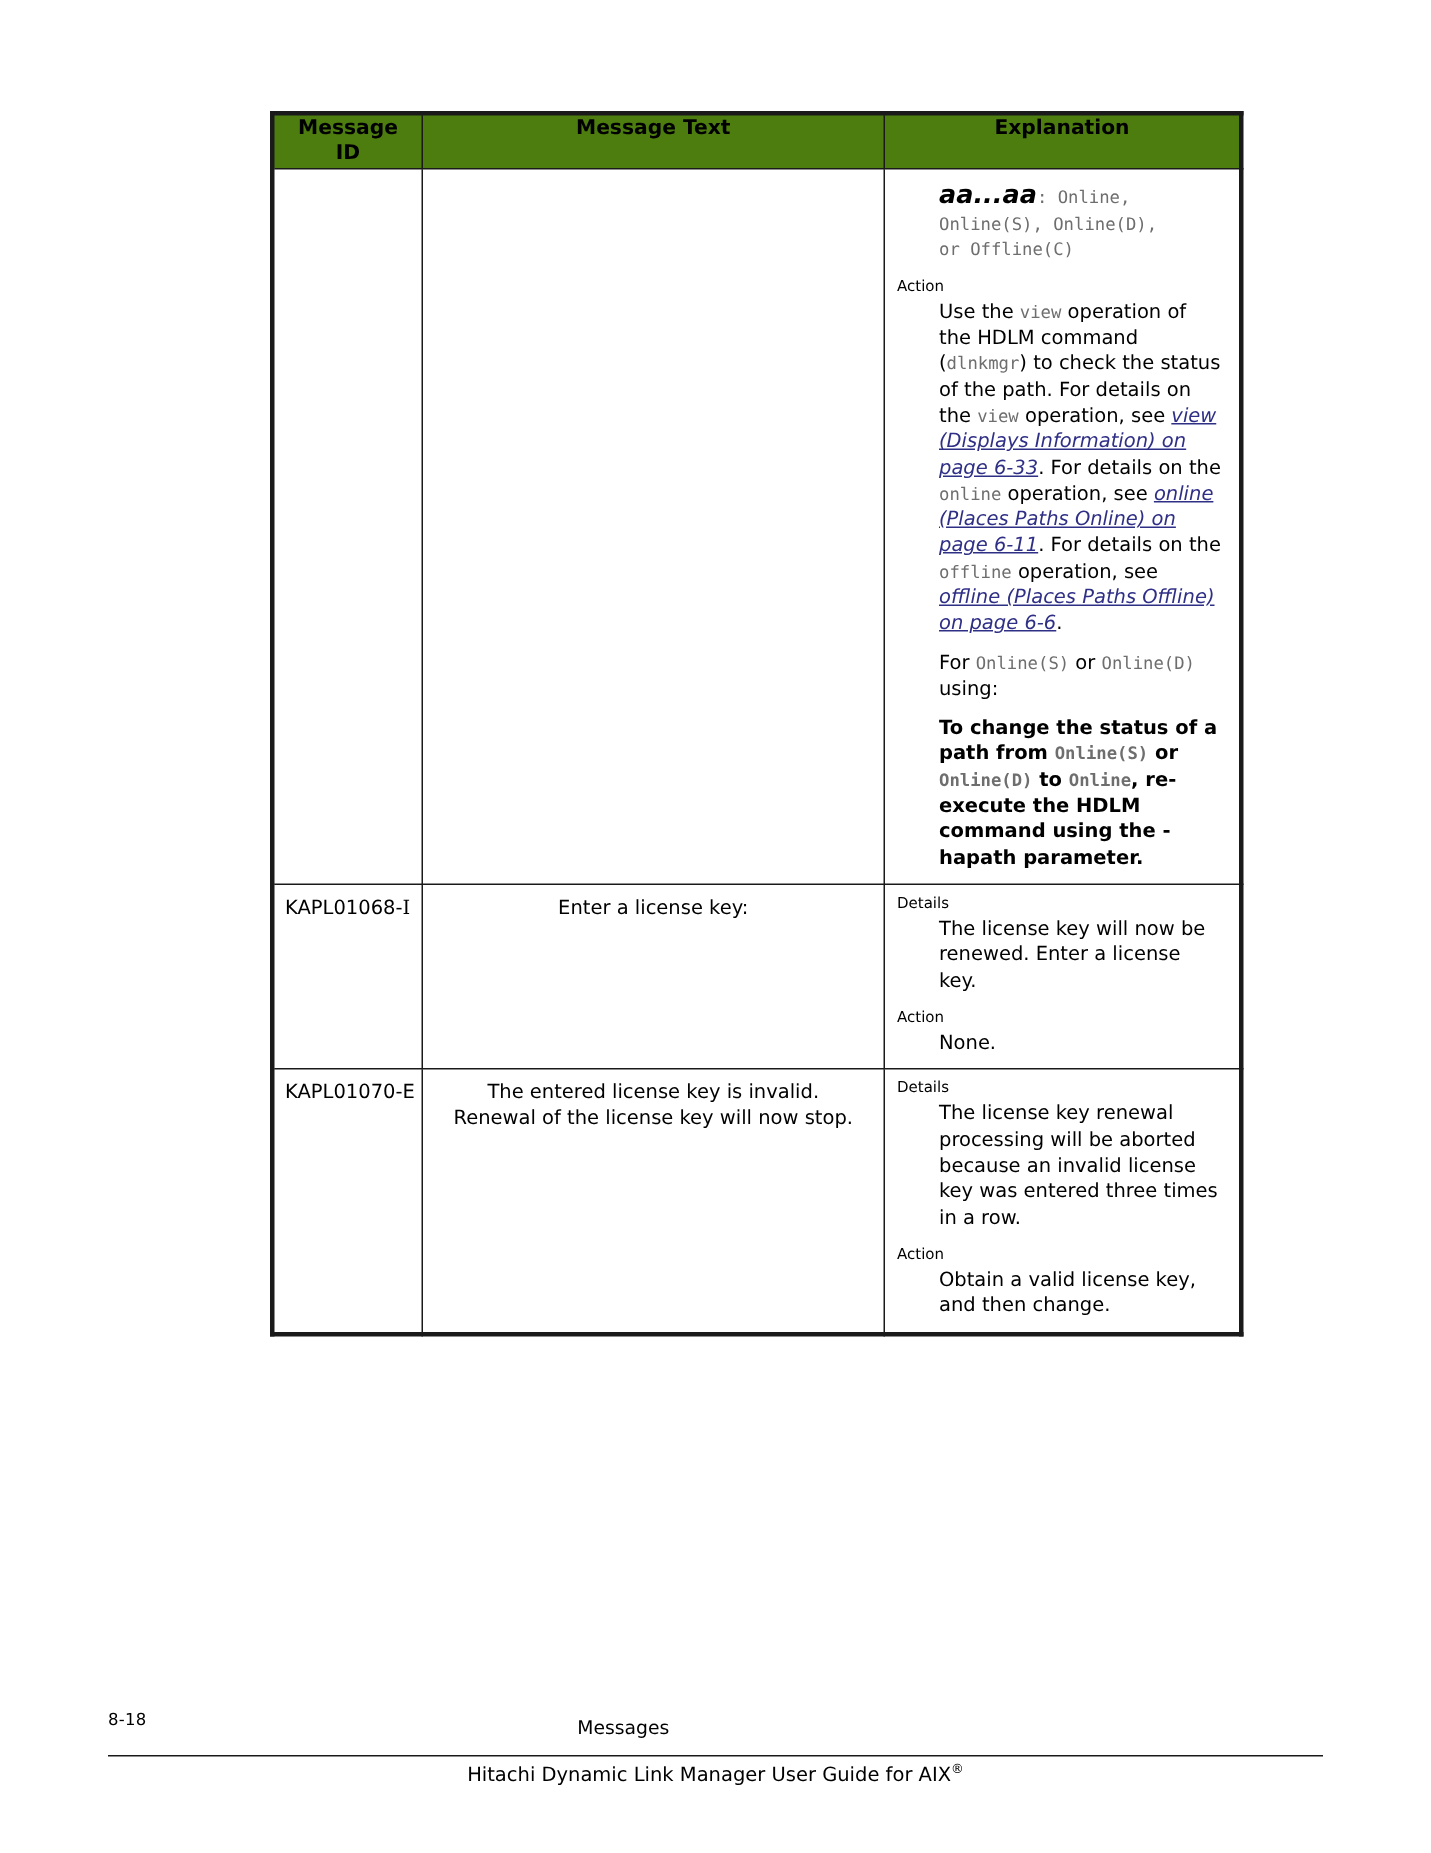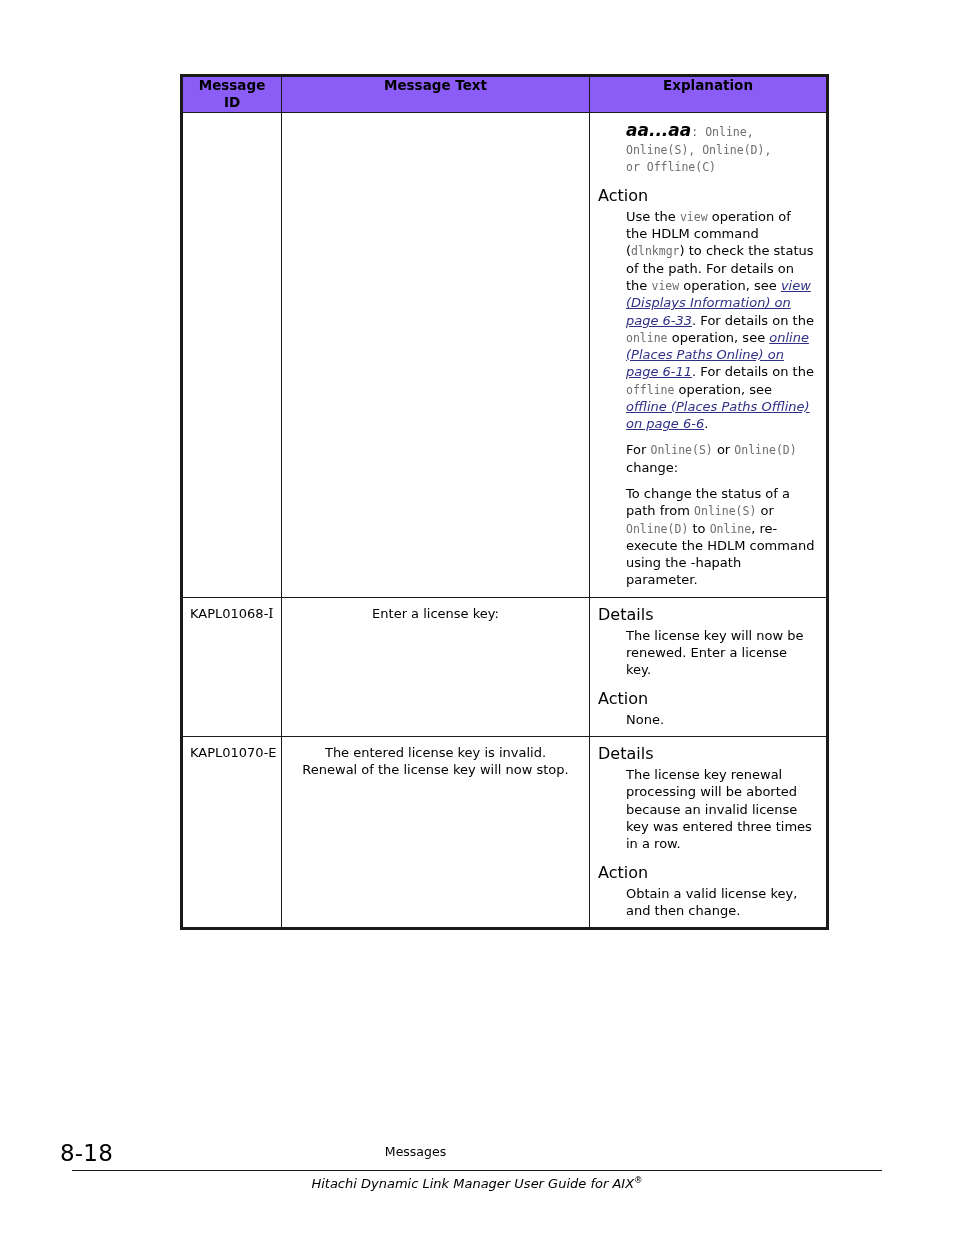--- a/index.html
+++ b/index.html
@@ -31,21 +31,21 @@
   .msg-table col.c-expl  { width: 238px; }
 
   .msg-table th,
   .msg-table td {
     border: 1px solid #1a1a1a;
     vertical-align: top;
     padding: 0;
   }
 
   thead th {
-    background: #8b5cf6;
+    background: #4d7c0f;
     text-align: center;
     font-weight: bold;
     font-size: 13.5px;
     line-height: 1.28;
     padding: 13px 6px 14px 6px;
     border-bottom: 2px solid #1a1a1a;
   }
 
   tbody td {
     font-size: 13px;
@@ -66,38 +66,38 @@
 
   
   .id-suffix {
     font-family: "DejaVu Serif", serif;
     font-size: 13px;
   }
 
   
   .sec-label {
     margin: 9px 0 2px 0;
-    font-size: 16px;
+    font-size: 10px;
     line-height: 1.32;
   }
   .sec-label.first { margin-top: 0; }
 
   .sec-body {
     margin: 0 0 0 0;
     padding-left: 28px;
     font-size: 13px;
     line-height: 1.33;
   }
   .para {
     margin: 0 0 9px 0;
     padding-left: 28px;
     font-size: 13px;
     line-height: 1.33;
   }
-  .para.last { margin-bottom: 0; }
+  .para.last { margin-bottom: 0; font-weight: bold; }
 
   .mono {
     font-family: "DejaVu Sans Mono", monospace;
     font-size: 11.5px;
     color: #6e6e6e;
     letter-spacing: 0;
   }
   .varname {
     font-style: italic;
     font-weight: bold;
@@ -119,23 +119,23 @@
     top: 1140px;
     width: 954px;
     height: 95px;
   }
   .footer-row {
     position: relative;
     height: 30px;
   }
   .page-num {
     position: absolute;
-    left: 60px;
+    left: 72px;
     top: 0;
-    font-size: 23px;
+    font-size: 11px;
     letter-spacing: 0.2px;
   }
   .footer-center {
     position: absolute;
     left: 0;
     top: 4px;
     width: 831px;
     text-align: center;
     font-size: 12.5px;
   }
@@ -147,21 +147,20 @@
     height: 1px;
     background: #1a1a1a;
   }
   .footer-title {
     position: absolute;
     left: 0;
     top: 36px;
     width: 954px;
     text-align: center;
     font-size: 13px;
-    font-style: italic;
   }
   .footer-title sup {
     font-size: 8.5px;
     vertical-align: super;
     line-height: 0;
   }
 </style>
 </head>
 <body>
 
@@ -195,21 +194,21 @@
         <div class="sec-body first" style="margin-bottom:9px;">
           <span class="varname">aa...aa</span><span class="mono">: </span><span class="mono">Online,</span><br>
           <span class="mono">Online(S), Online(D),</span><br>
           <span class="mono">or Offline(C)</span>
         </div>
 
         <div class="sec-label">Action</div>
 
         <div class="para"><span>Use the </span><span class="mono">view</span><span> operation of the HDLM command (</span><span class="mono">dlnkmgr</span><span>) to check the status of the path. For details on the </span><span class="mono">view</span><span> operation, see </span><a class="xref" href="#">view (Displays Information) on page 6-33</a><span>. For details on the </span><span class="mono">online</span><span> operation, see </span><a class="xref" href="#">online (Places Paths Online) on page 6-11</a><span>. For details on the </span><span class="mono">offline</span><span> operation, see </span><a class="xref" href="#">offline (Places Paths Offline) on page 6-6</a><span>.</span></div>
 
-        <div class="para"><span>For </span><span class="mono">Online(S)</span><span> or </span><span class="mono">Online(D)</span><span> change:</span></div>
+        <div class="para"><span>For </span><span class="mono">Online(S)</span><span> or </span><span class="mono">Online(D)</span><span> using:</span></div>
 
         <div class="para last"><span>To change the status of a path from </span><span class="mono">Online(S)</span><span> or </span><span class="mono">Online(D)</span><span> to </span><span class="mono">Online</span><span>, re-execute the HDLM command using the -hapath parameter.</span></div>
 
       </td>
     </tr>
 
     <tr>
       <td class="cell-id"><span>KAPL01068-</span><span class="id-suffix">I</span></td>
       <td class="cell-text">
         <span>Enter a license key:</span>

